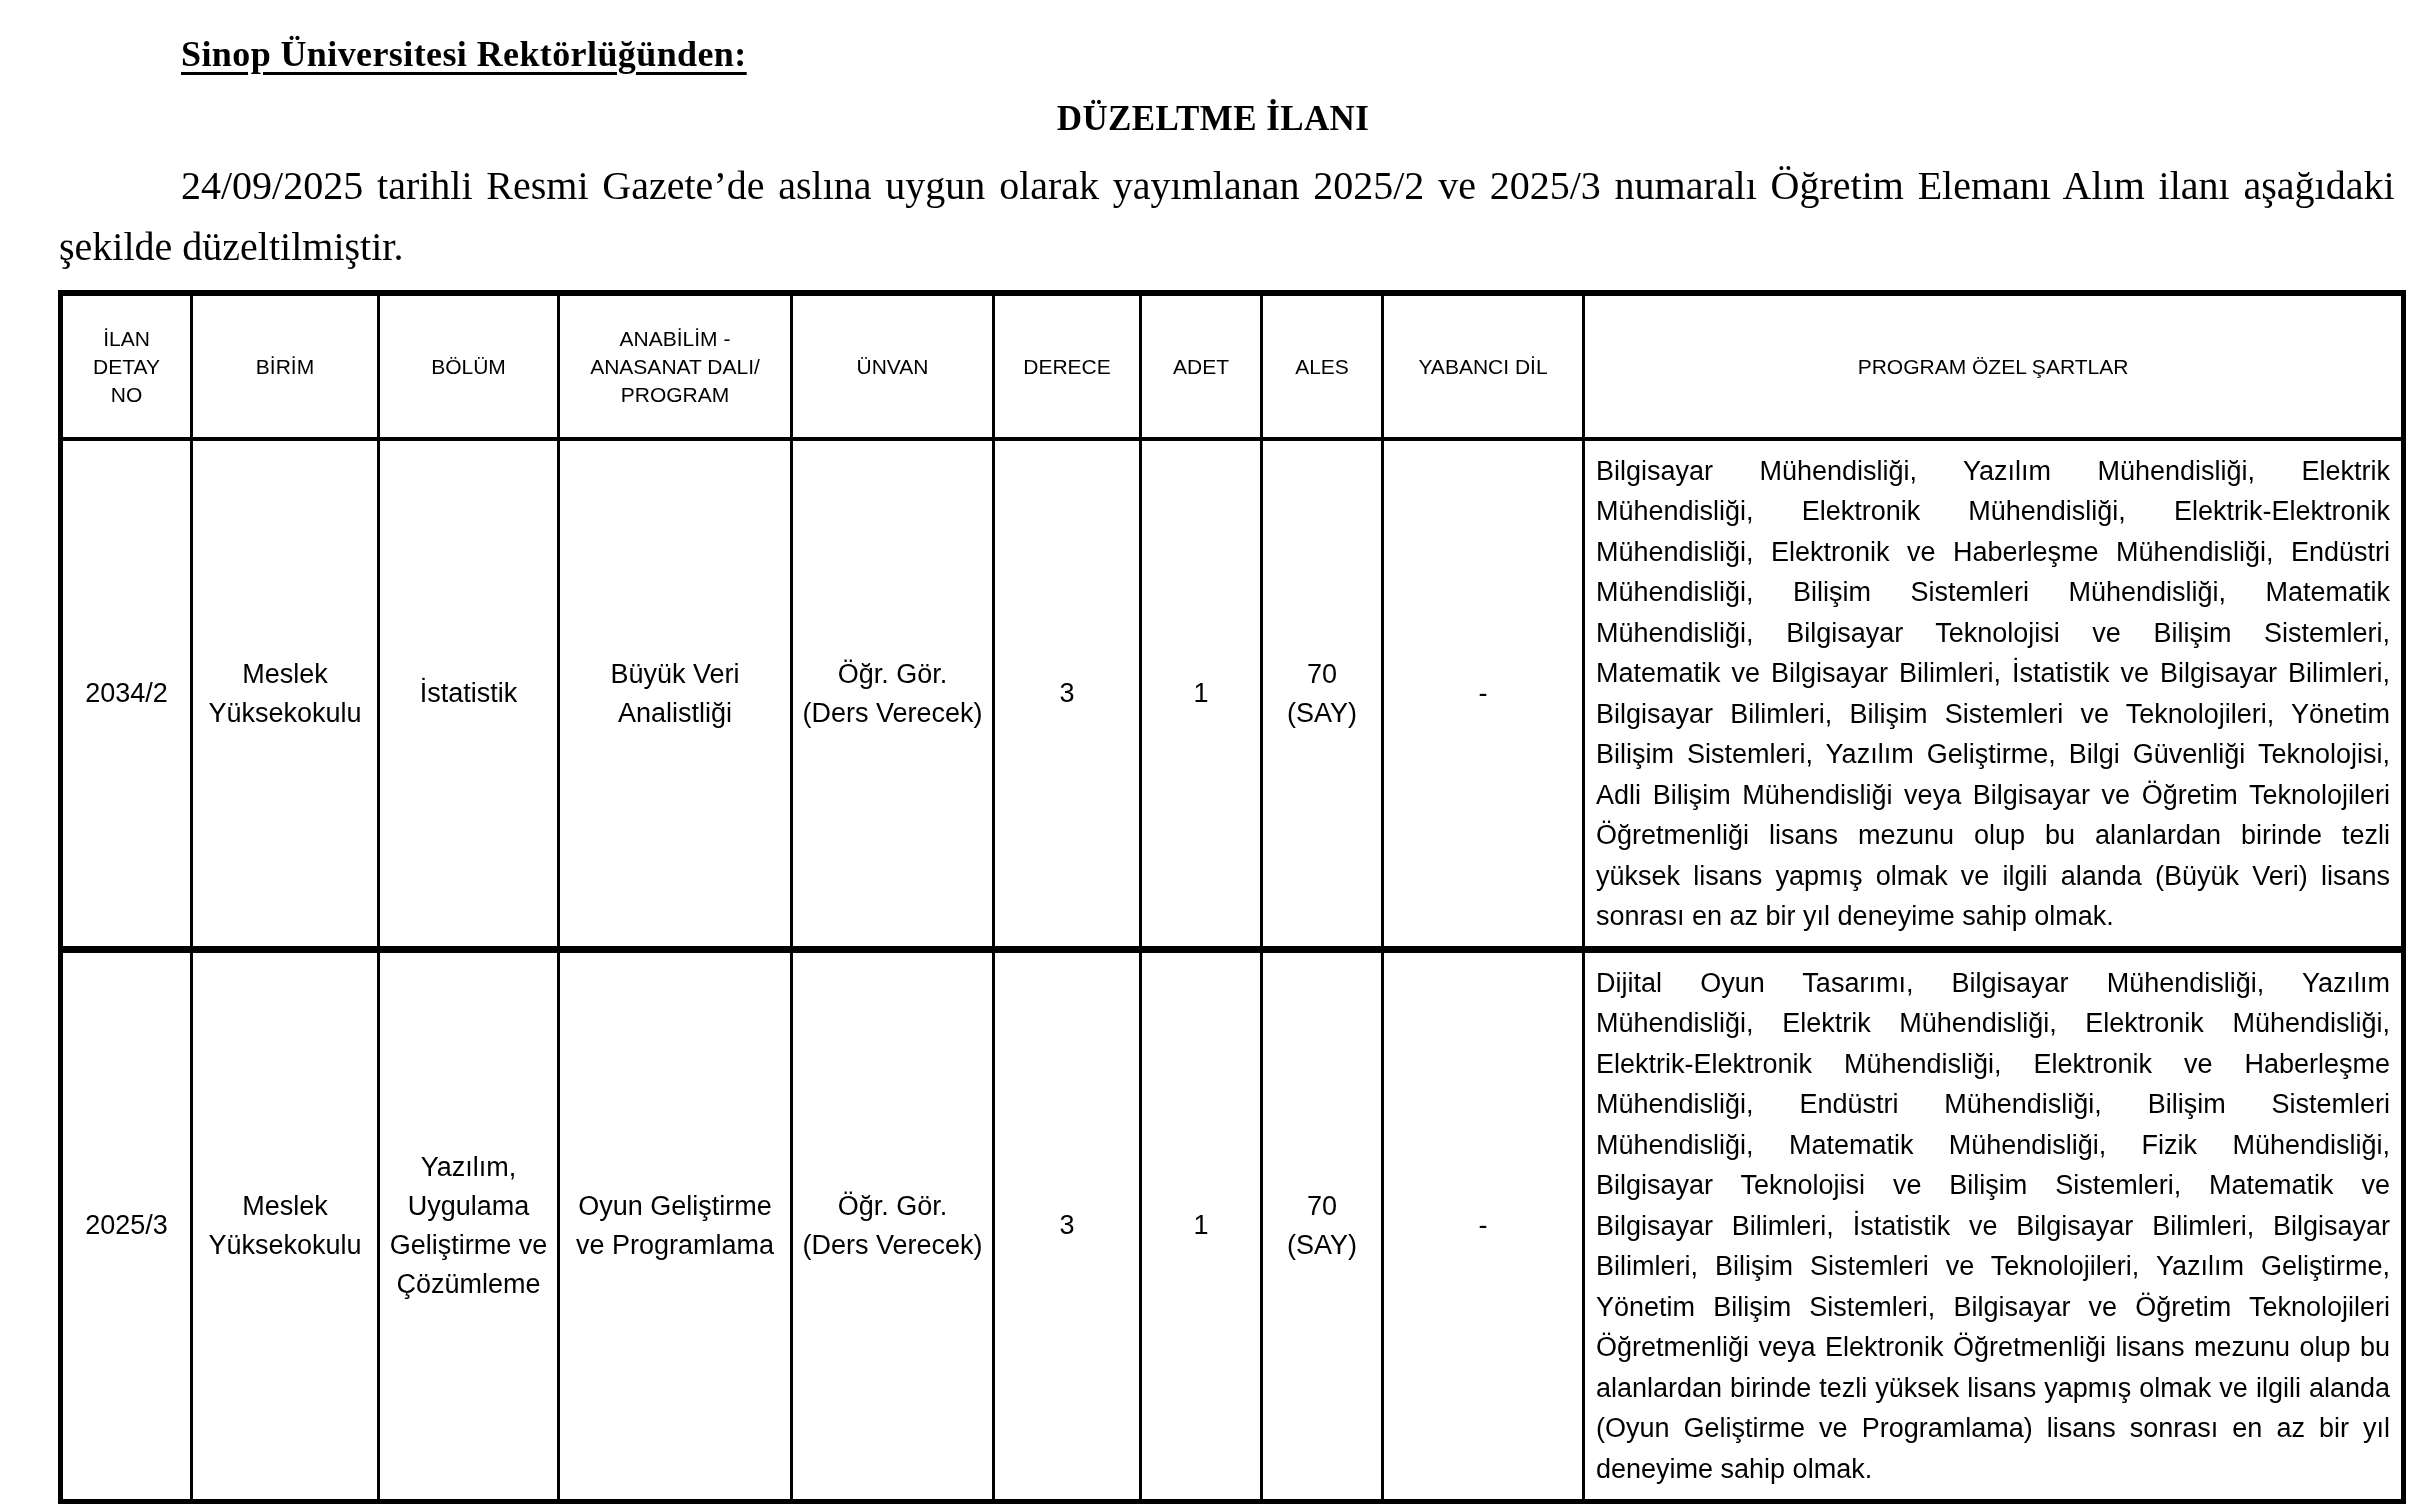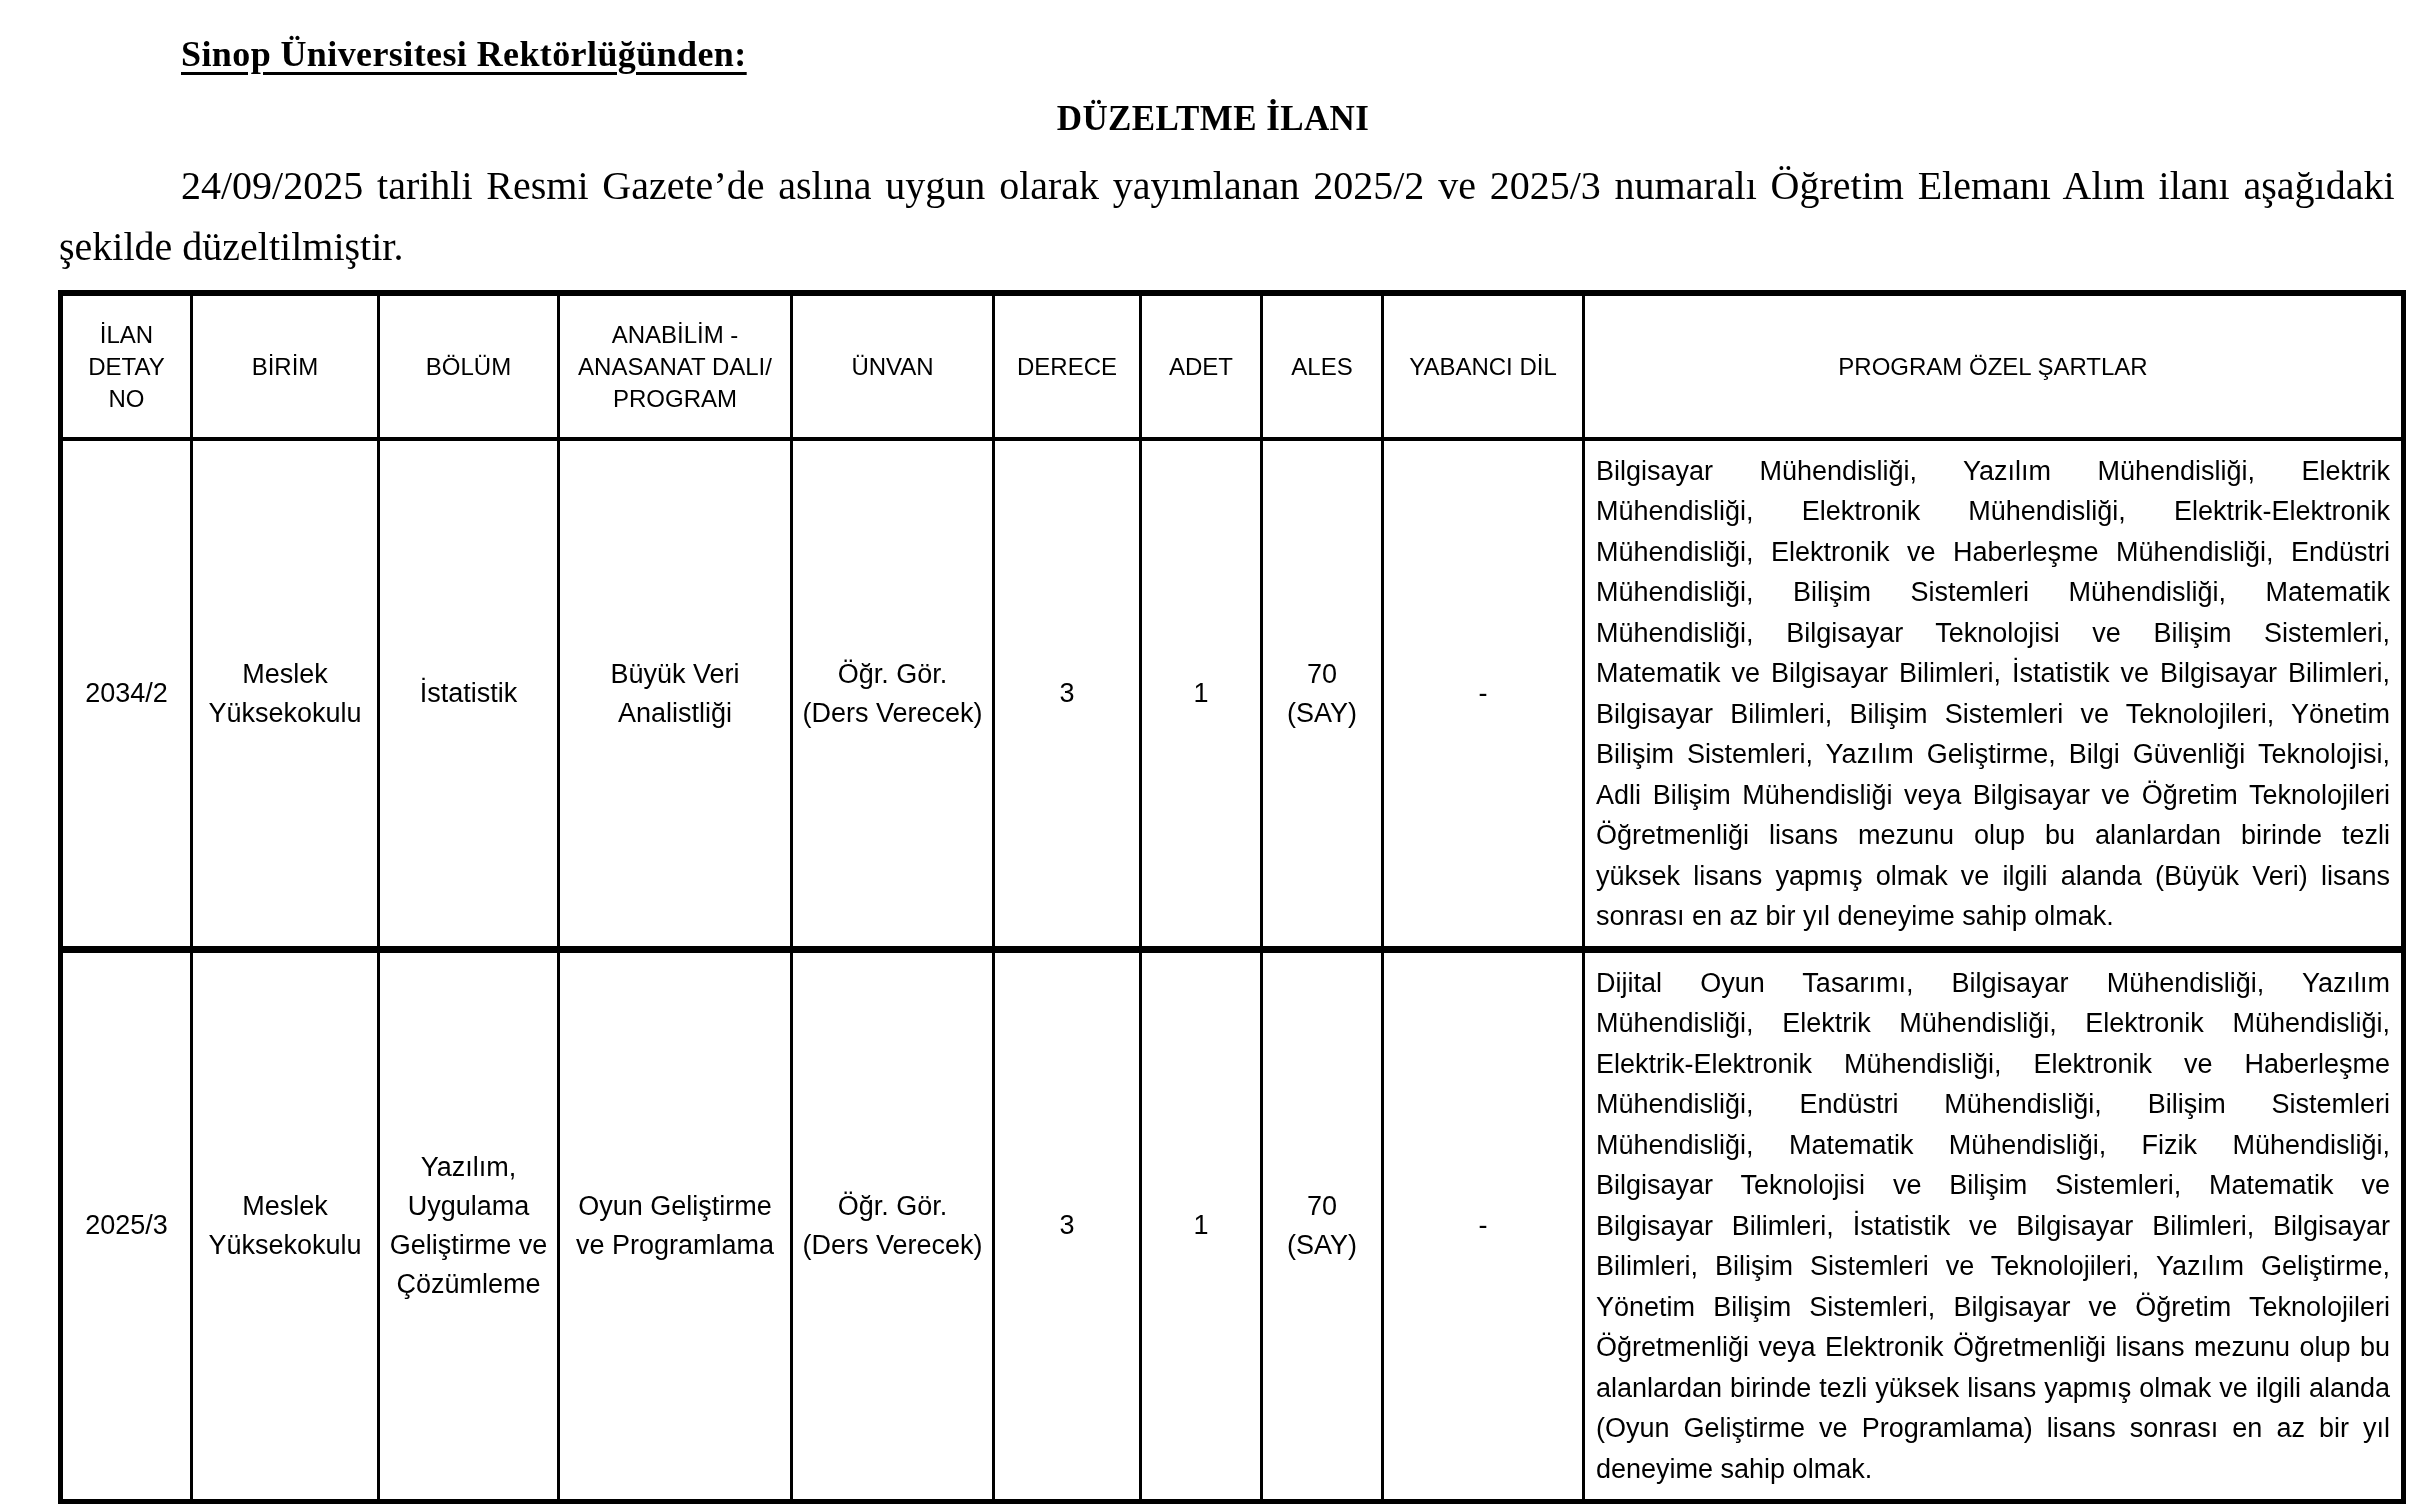--- a/index.html
+++ b/index.html
@@ -43,21 +43,21 @@
     border: 5.5px solid #000;
     font-family: "Liberation Sans", sans-serif;
   }
   table.ads th, table.ads td { border: 3.9px solid #000; }
   table.ads thead th { border-top-width: 6.3px; border-bottom-width: 4.7px; }
   table.ads tbody tr.r0 td { border-bottom-width: 7.9px; }
   thead tr { height: 146px; }
   tbody tr.r0 { height: 490px; }
   tbody tr.r1 { height: 494px; }
   th {
-    font-size: 24px;
+    font-size: 21px;
     font-weight: normal;
     line-height: 1.32;
     text-align: center;
     vertical-align: middle;
     white-space: pre-line;
     padding: 3.1px;
   }
   td {
     font-size: 27px;
     line-height: 1.45;

